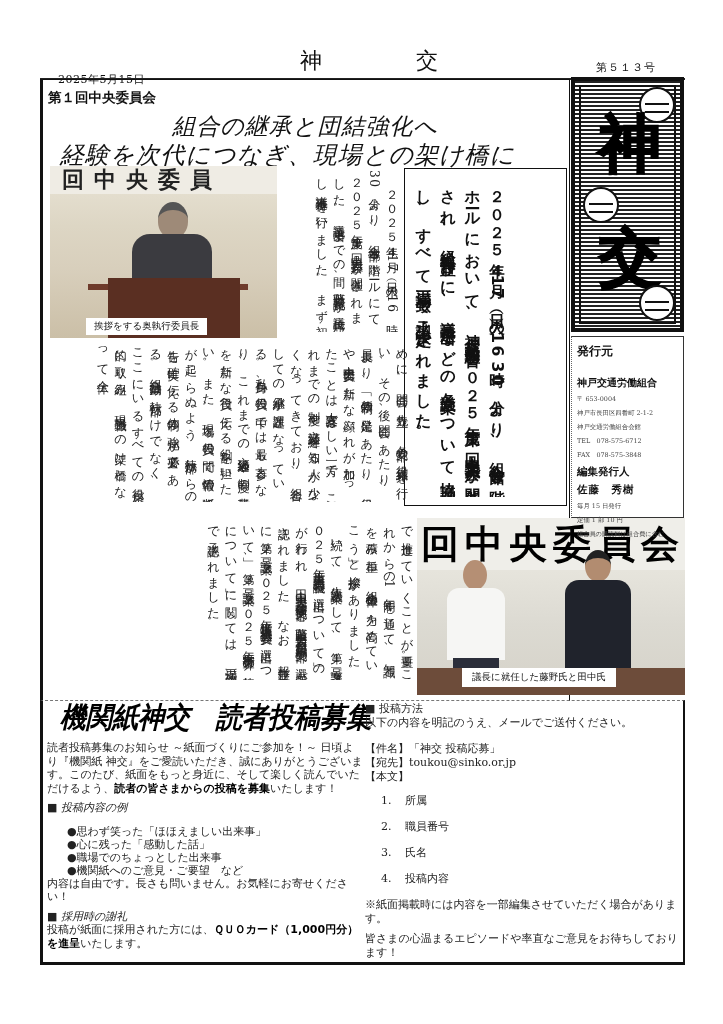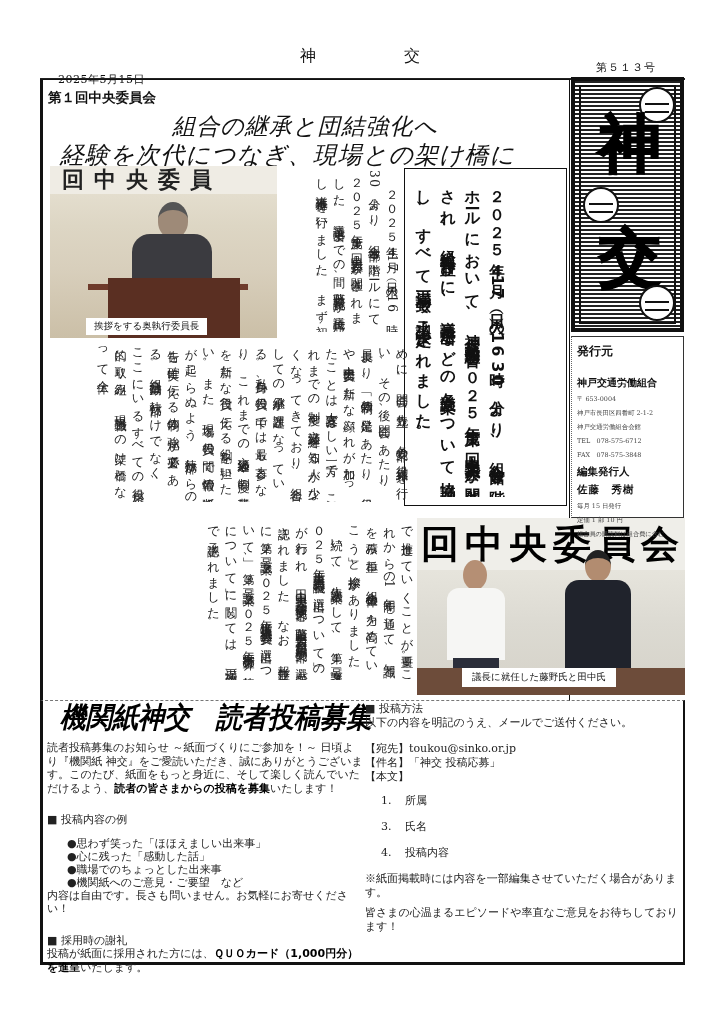--- a/index.html
+++ b/index.html
@@ -1,20 +1,20 @@
 <!DOCTYPE html>
 <html><head>
 <meta charset="utf-8">
 <style>
   * { box-sizing: border-box; margin: 0; padding: 0; }
   html, body { width: 723px; height: 1024px; background: #fff; overflow: hidden; }
   body { position: relative; font-family: "DejaVu Serif", "Liberation Serif", serif; color: #111; }
 
   .mast-date { position: absolute; left: 58px; top: 72px; font-size: 11px; letter-spacing: 0.5px; }
-  .mast-title { position: absolute; left: 300px; top: 46px; font-size: 16px; letter-spacing: 36px; }
+  .mast-title { position: absolute; left: 300px; top: 46px; font-size: 22px; letter-spacing: 36px; }
   .mast-issue { position: absolute; left: 596px; top: 60px; font-size: 11px; letter-spacing: 1px; }
 
   .rule-top { position: absolute; left: 40px; top: 78px; width: 645px; height: 2px; background: #222; }
 
   
   .frame { position: absolute; left: 40px; top: 79px; width: 530px; height: 622px; border-left: 3px solid #111; border-top: 1px solid #111; border-right: 1px solid #111; }
 
   .kicker { position: absolute; left: 48px; top: 89px; font-family: "DejaVu Sans", sans-serif; font-weight: bold; font-size: 13.5px; }
   .headline1 { position: absolute; left: 40px; width: 530px; text-align: center; top: 111px; font-size: 23px; font-style: italic; letter-spacing: 1px; }
   .headline2 { position: absolute; left: 44px; width: 528px; text-align: left; top: 139px; font-size: 24px; font-style: italic; letter-spacing: 1px; padding-left: 16px; }
@@ -71,21 +71,21 @@
   .pub .sm { font-family: "DejaVu Serif", serif; font-size: 6.4px; color: #444; margin-bottom: 5px; white-space: nowrap; }
   .pub .ed { font-weight: bold; font-size: 10.5px; margin-bottom: 4px; }
   .pub .name { font-weight: bold; font-size: 10.5px; margin-bottom: 5px; letter-spacing: 1px; }
   .pub .note { font-size: 6.2px; color: #444; white-space: normal; line-height: 1.3; }
 
   
   .recruit { position: absolute; left: 40px; top: 700px; width: 645px; height: 265px; border-left: 3px solid #111; border-right: 2px solid #111; border-bottom: 3px solid #111; border-top: 1px dashed #777; }
   .rh { position: absolute; left: 60px; top: 700px; font-family: "DejaVu Sans", sans-serif; font-weight: bold; font-style: italic; font-size: 26px; letter-spacing: 0px; transform: scaleY(1.1); color: #000; }
   .rl { position: absolute; left: 47px; top: 741px; width: 318px; font-size: 11px; line-height: 13.5px; color: #222; }
   .rl b { font-family: "DejaVu Sans", sans-serif; font-weight: bold; color: #000; }
-  .rl .sec { margin-top: 18px; }
+  .rl .sec { margin-top: 6px; font-style: italic; }
   .rl .bul { padding-left: 20px; margin-top: 10px; line-height: 13px; }
   .rl .free { }
   .rr { position: absolute; left: 365px; top: 700px; width: 315px; font-size: 11px; line-height: 14px; color: #222; }
   .rr .t { margin-top: 2px; }
   .rr .blk { margin-top: 12px; }
   .rr ol { list-style: none; margin-top: 10px; padding-left: 16px; }
   .rr ol li { margin-bottom: 12px; }
   .rr ol li span.n { display: inline-block; width: 24px; }
   .rr .note { margin-top: 4px; }
   .rr .close { margin-top: 6px; }
@@ -185,24 +185,25 @@
   </div>
   <div class="free">内容は自由です。長さも問いません。お気軽にお寄せください！</div>
   <div class="sec">■ 採用時の謝礼</div>
   <div><span>投稿が紙面に採用された方には、</span><b>ＱＵＯカード（1,000円分）を進呈</b><span>いたします。</span></div>
 </div>
 
 <div class="rr">
   <div class="t">■ 投稿方法</div>
   <div>以下の内容を明記のうえ、メールでご送付ください。</div>
   <div class="blk">
+    <div>【件名】「神交 投稿応募」</div>
     <div>【宛先】toukou@sinko.or.jp</div>
-    <div>【件名】「神交 投稿応募」</div>
     <div>【本文】</div>
   </div>
   <ol>
     <li><span class="n">1.</span><span>所属</span></li>
+    <li><span class="n">2.</span><span>職員番号</span></li>
     <li><span class="n">3.</span><span>氏名</span></li>
     <li><span class="n">4.</span><span>投稿内容</span></li>
   </ol>
   <div class="note">※紙面掲載時には内容を一部編集させていただく場合があります。</div>
   <div class="close">皆さまの心温まるエピソードや率直なご意見をお待ちしております！</div>
 </div>
 
 </body></html>

